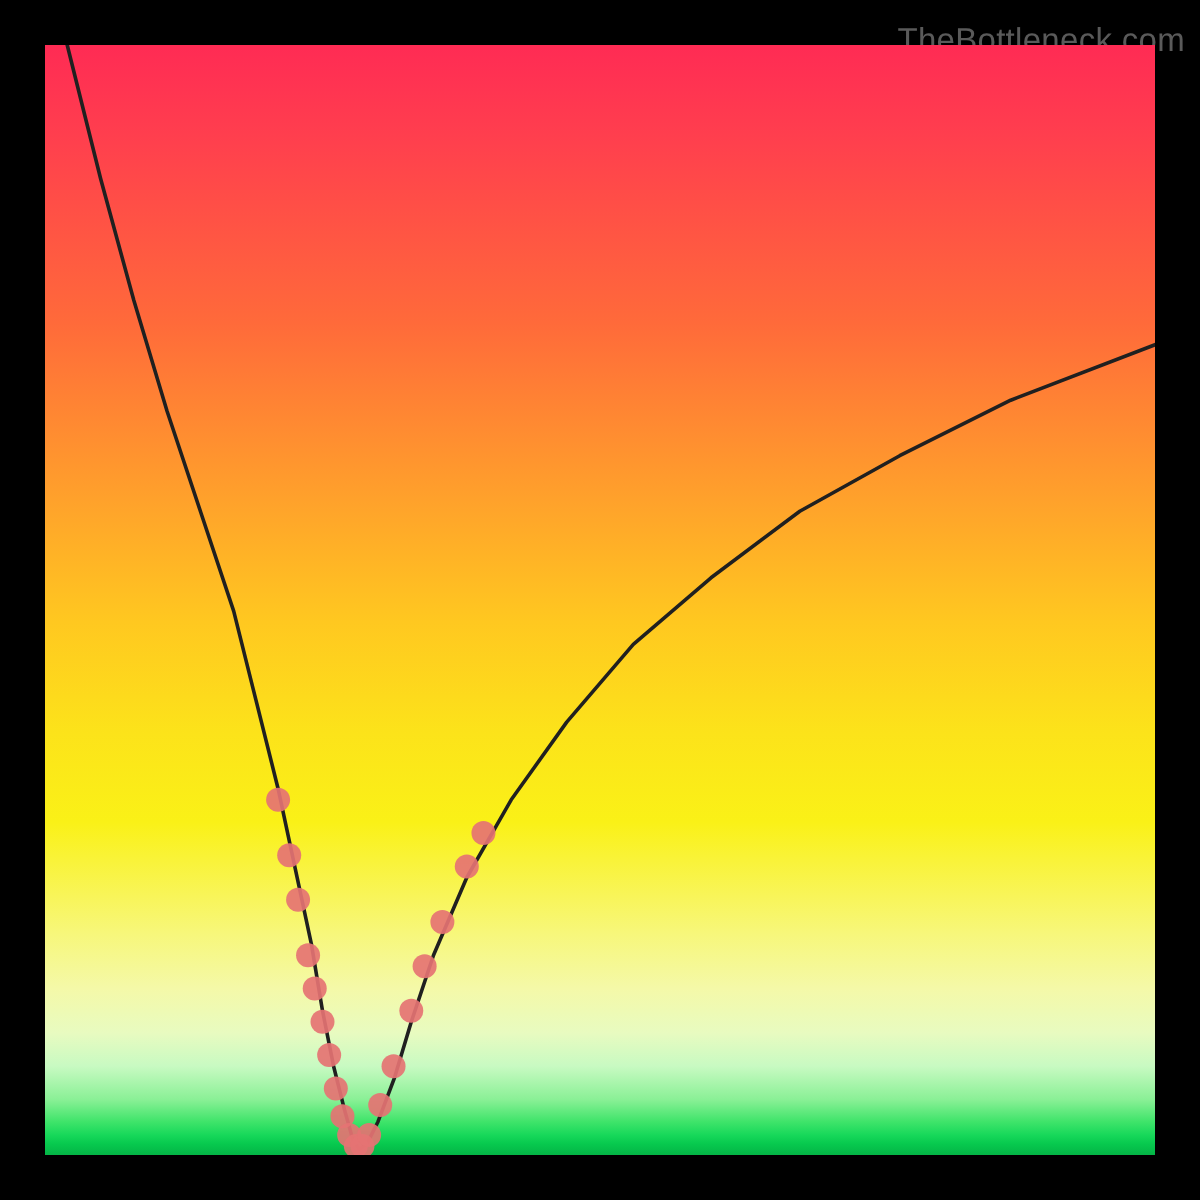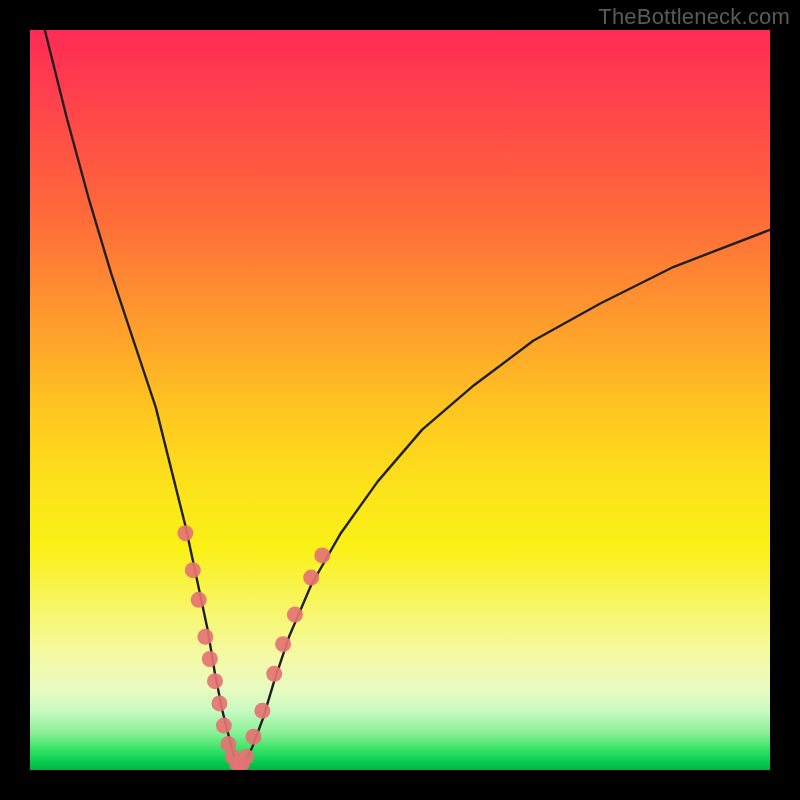--- a/index.html
+++ b/index.html
@@ -53,21 +53,21 @@
   }
   svg.curve {
     position: absolute;
     left: 0;
     top: 0;
     width: 740px;
     height: 740px;
   }
   .watermark {
     position: absolute;
-    top: 4px;
+    top: 14px;
     right: 10px;
     color: #5a5a5a;
     font-size: 22px;
     font-weight: 500;
     letter-spacing: 0.2px;
   }
 </style>
 </head>
 <body>
 

